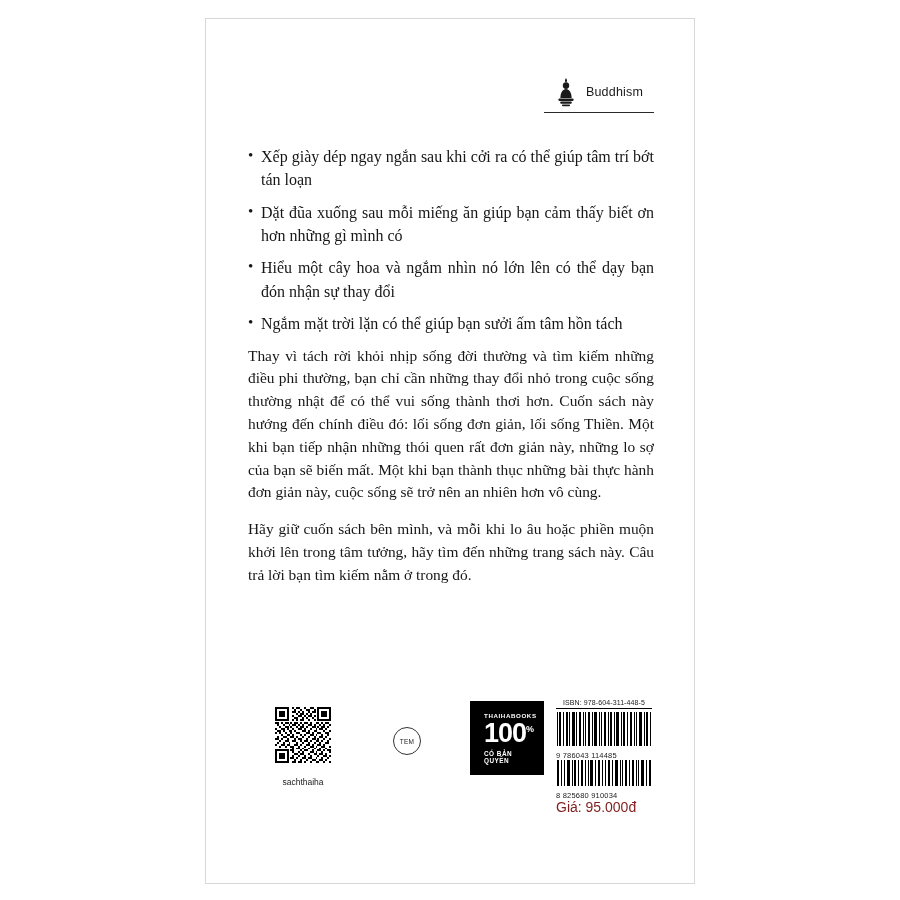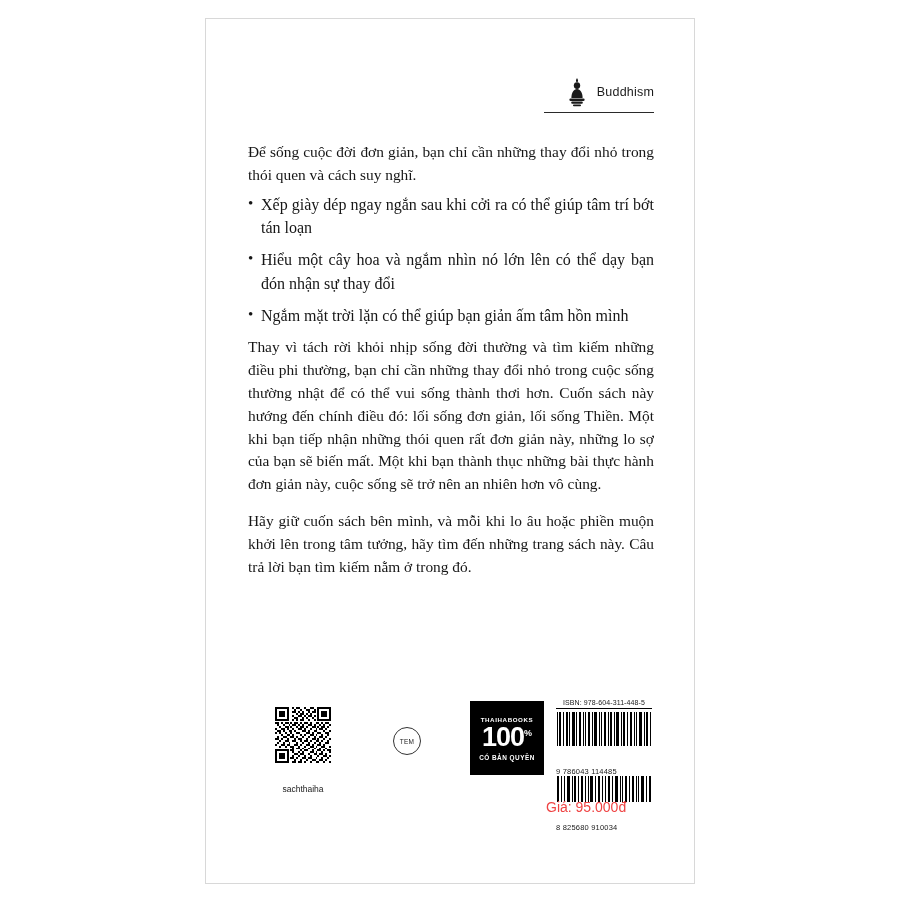--- a/index.html
+++ b/index.html
@@ -43,21 +43,21 @@
     right: 0;
     top: 58px;
     width: 110px;
     text-align: center;
     border-bottom: 1.2px solid #2a2a2a;
     padding-bottom: 5px;
   }
   .imprint-row {
     display: flex;
     align-items: center;
-    justify-content: flex-end;
+    justify-content: center;
     gap: 9px;
   }
   .imprint-logo {
     width: 22px;
     height: 30px;
     display: block;
   }
   .imprint-label {
     font-family: "Liberation Sans", sans-serif;
     font-size: 12.5px;
@@ -122,21 +122,21 @@
   }
   .qr {
     width: 56px;
     height: 56px;
     margin: 0 auto;
     display: block;
   }
   .qr-label {
     font-family: "Liberation Sans", sans-serif;
     font-size: 8.5px;
-    margin-top: 21px;
+    margin-top: 14px;
     color: #1a1a1a;
   }
   
   .seal {
     position: absolute;
     left: 145px;
     top: 20px;
     width: 26px;
     height: 26px;
     border: 1.1px solid #333;
@@ -153,24 +153,24 @@
   .copyright-badge {
     position: absolute;
     left: 222px;
     top: -6px;
     width: 74px;
     height: 74px;
     background: #000;
     color: #fff;
     display: flex;
     flex-direction: column;
-    align-items: center;
+    align-items: flex-start;
     justify-content: center;
     box-sizing: border-box;
-    padding: 3px 6px;
+    padding: 3px 14px;
   }
   .cb-top {
     font-family: "Liberation Sans", sans-serif;
     font-size: 6.2px;
     letter-spacing: 0.6px;
     font-weight: bold;
   }
   .cb-mid {
     font-family: "Liberation Sans", sans-serif;
     font-weight: bold;
@@ -205,29 +205,29 @@
     text-align: center;
     border-bottom: 1px solid #000;
     padding-bottom: 2px;
     margin-bottom: 3px;
   }
   .bars { display: block; }
   .barnum {
     font-family: "Liberation Sans", sans-serif;
     font-size: 7.5px;
     letter-spacing: 0.2px;
-    margin-top: 17px;
+    margin-top: 1px;
   }
   .price {
     position: absolute;
-    left: 298px;
+    left: 308px;
     top: 92px;
     font-family: "Liberation Sans", sans-serif;
     font-size: 14px;
-    color: #ef4444;
+    color: #7f1d1d;
   }
 </style>
 </head>
 <body>
 
 <div class="page">
   <div class="book-back">
     <div class="content">
 
       <div class="imprint">
@@ -240,26 +240,26 @@
               <rect x="3.4" y="21.4" width="15.2" height="2.6" rx="1.2" fill="#1a1a1a"></rect>
               <rect x="5.2" y="24.6" width="11.6" height="2.2" rx="1" fill="#1a1a1a"></rect>
               <rect x="7" y="27.4" width="8" height="1.8" rx="0.8" fill="#1a1a1a"></rect>
             </svg>
           </span>
           <span class="imprint-label">Buddhism</span>
         </div>
       </div>
 
       <div class="blurb">
-        <p class="para tight">Để sống cuộc đời đơn giản, bạn chỉ cần những thay đổi nhỏ trong thói quen và cách suy nghĩ.</p>
 
         <ul class="bullets">
           <li>Xếp giày dép ngay ngắn sau khi cởi ra có thể giúp tâm trí bớt tán loạn</li>
+          <li>Dặt đũa xuống sau mỗi miếng ăn giúp bạn cảm thấy biết ơn hơn những gì mình có</li>
           <li>Hiểu một cây hoa và ngắm nhìn nó lớn lên có thể dạy bạn đón nhận sự thay đổi</li>
-          <li>Ngắm mặt trời lặn có thể giúp bạn giản ấm tâm hồn mình</li>
+          <li>Ngắm mặt trời lặn có thể giúp bạn sưởi ấm tâm hồn tách</li>
         </ul>
 
         <p class="para">Thay vì tách rời khỏi nhịp sống đời thường và tìm kiếm những điều phi thường, bạn chỉ cần những thay đổi nhỏ trong cuộc sống thường nhật để có thể vui sống thành thơi hơn. Cuốn sách này hướng đến chính điều đó: lối sống đơn giản, lối sống Thiền. Một khi bạn tiếp nhận những thói quen rất đơn giản này, những lo sợ của bạn sẽ biến mất. Một khi bạn thành thục những bài thực hành đơn giản này, cuộc sống sẽ trở nên an nhiên hơn vô cùng.</p>
         <p class="para gap-top">Hãy giữ cuốn sách bên mình, và mỗi khi lo âu hoặc phiền muộn khởi lên trong tâm tưởng, hãy tìm đến những trang sách này. Câu trả lời bạn tìm kiếm nằm ở trong đó.</p>
       </div>
 
       <div class="footer">
 
         <div class="qr-wrap">
           <span class="qr">

